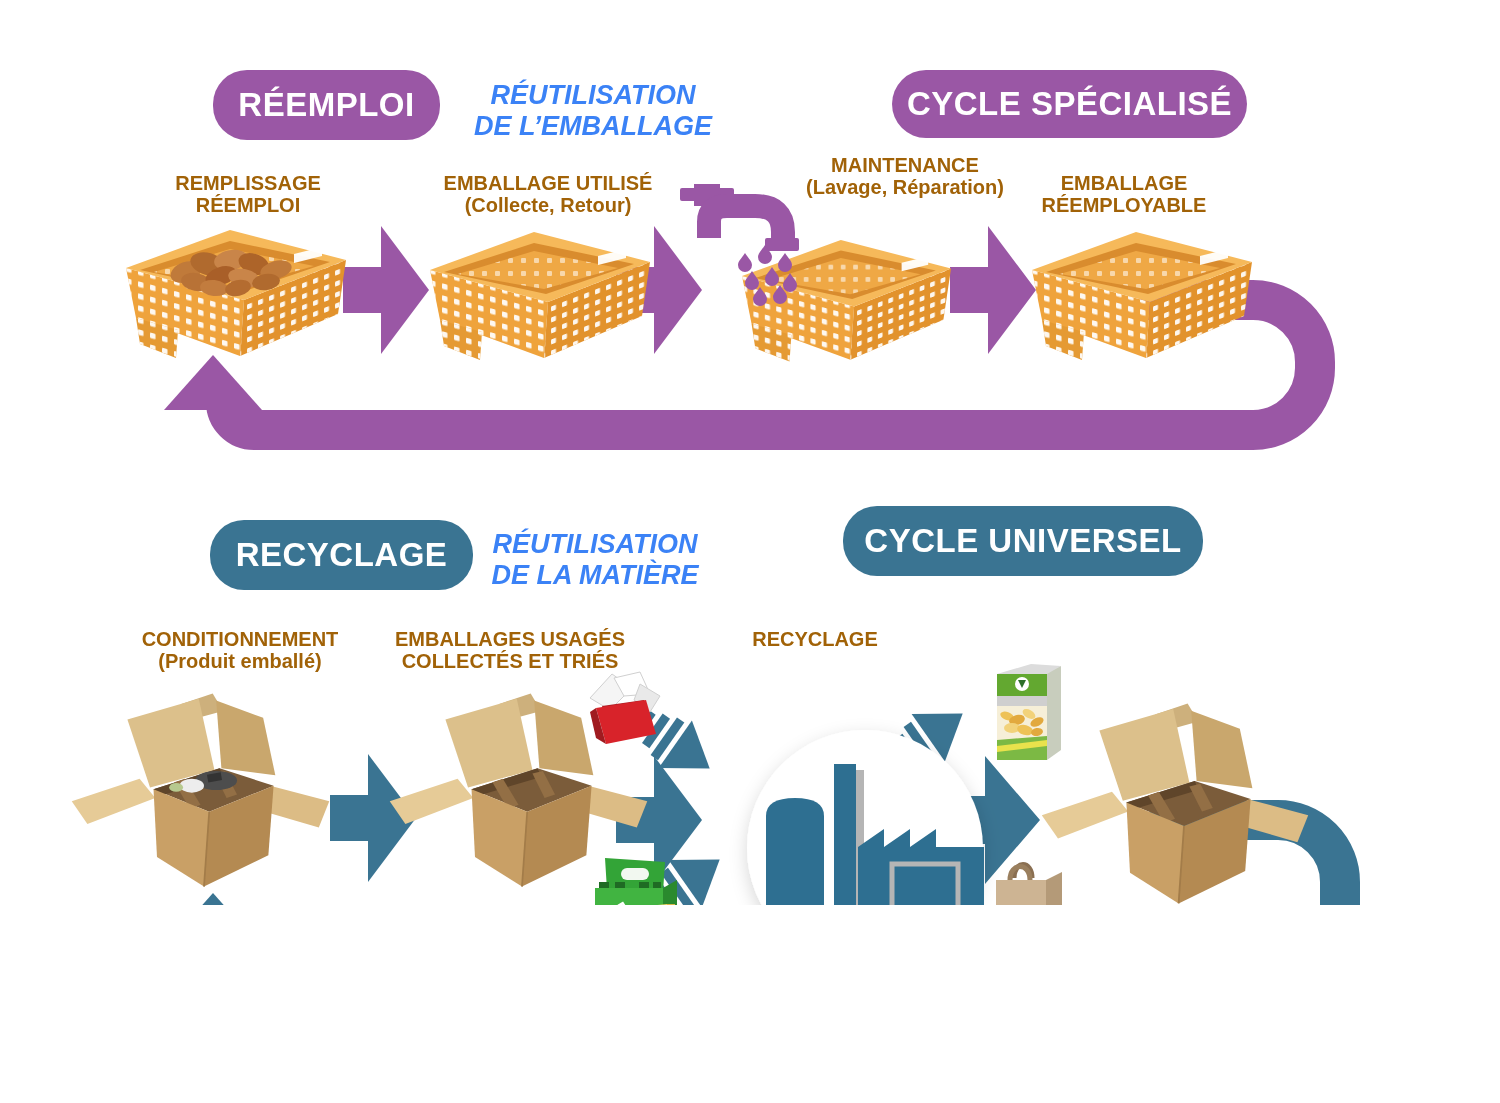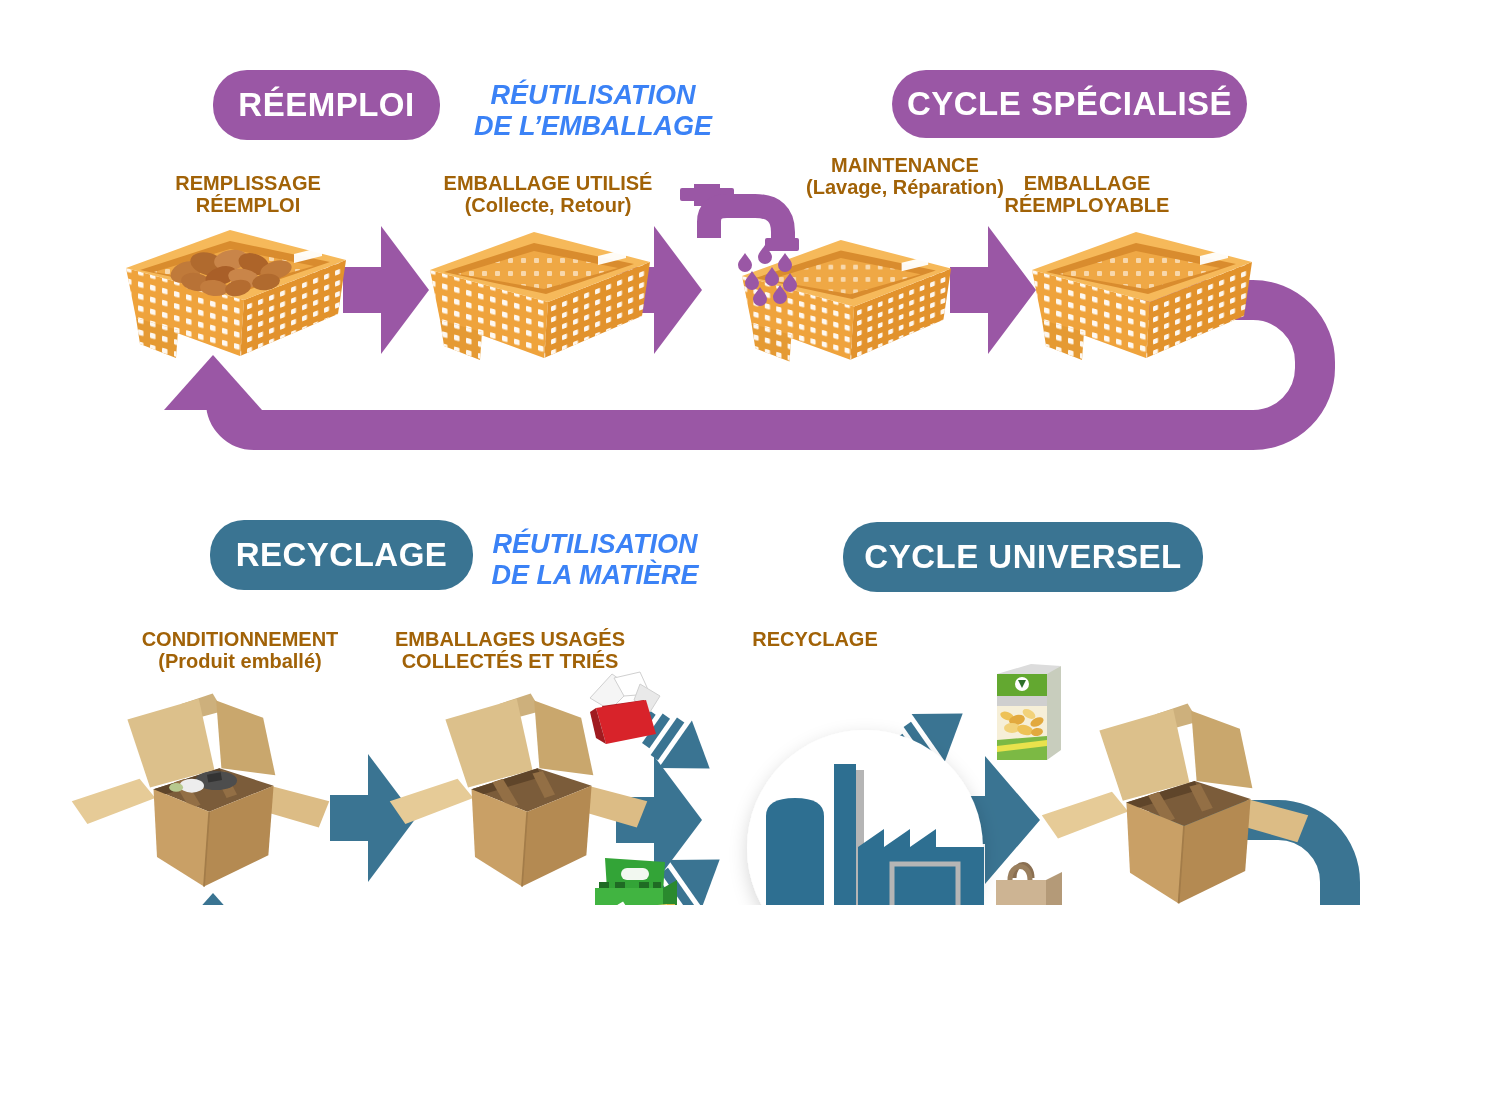--- a/index.html
+++ b/index.html
@@ -247,33 +247,33 @@
   <div>RÉEMPLOI</div>
 </div>
 <div class="txt steplabel" style="left:408px;top:172px;">
   <div>EMBALLAGE UTILISÉ</div>
   <div>(Collecte, Retour)</div>
 </div>
 <div class="txt steplabel" style="left:765px;top:154px;">
   <div>MAINTENANCE</div>
   <div>(Lavage, Réparation)</div>
 </div>
-<div class="txt steplabel" style="left:947px;top:172px;">
+<div class="txt steplabel" style="left:984px;top:172px;">
   <div>EMBALLAGE</div>
   <div>RÉEMPLOYABLE</div>
 </div>
 
 <div class="txt badge teal" style="left:210px;top:520px;width:263px;height:70px;">RECYCLAGE</div>
 
 <div class="txt note" style="left:445px;top:529px;">
   <div>RÉUTILISATION</div>
   <div>DE LA MATIÈRE</div>
 </div>
 
-<div class="txt badge teal" style="left:843px;top:522px;width:360px;height:70px;">CYCLE UNIVERSEL</div>
+<div class="txt badge teal" style="left:843px;top:506px;width:360px;height:70px;">CYCLE UNIVERSEL</div>
 
 <div class="txt steplabel" style="left:100px;top:628px;">
   <div>CONDITIONNEMENT</div>
   <div>(Produit emballé)</div>
 </div>
 <div class="txt steplabel" style="left:370px;top:628px;">
   <div>EMBALLAGES USAGÉS</div>
   <div>COLLECTÉS ET TRIÉS</div>
 </div>
 <div class="txt steplabel" style="left:675px;top:628px;">

